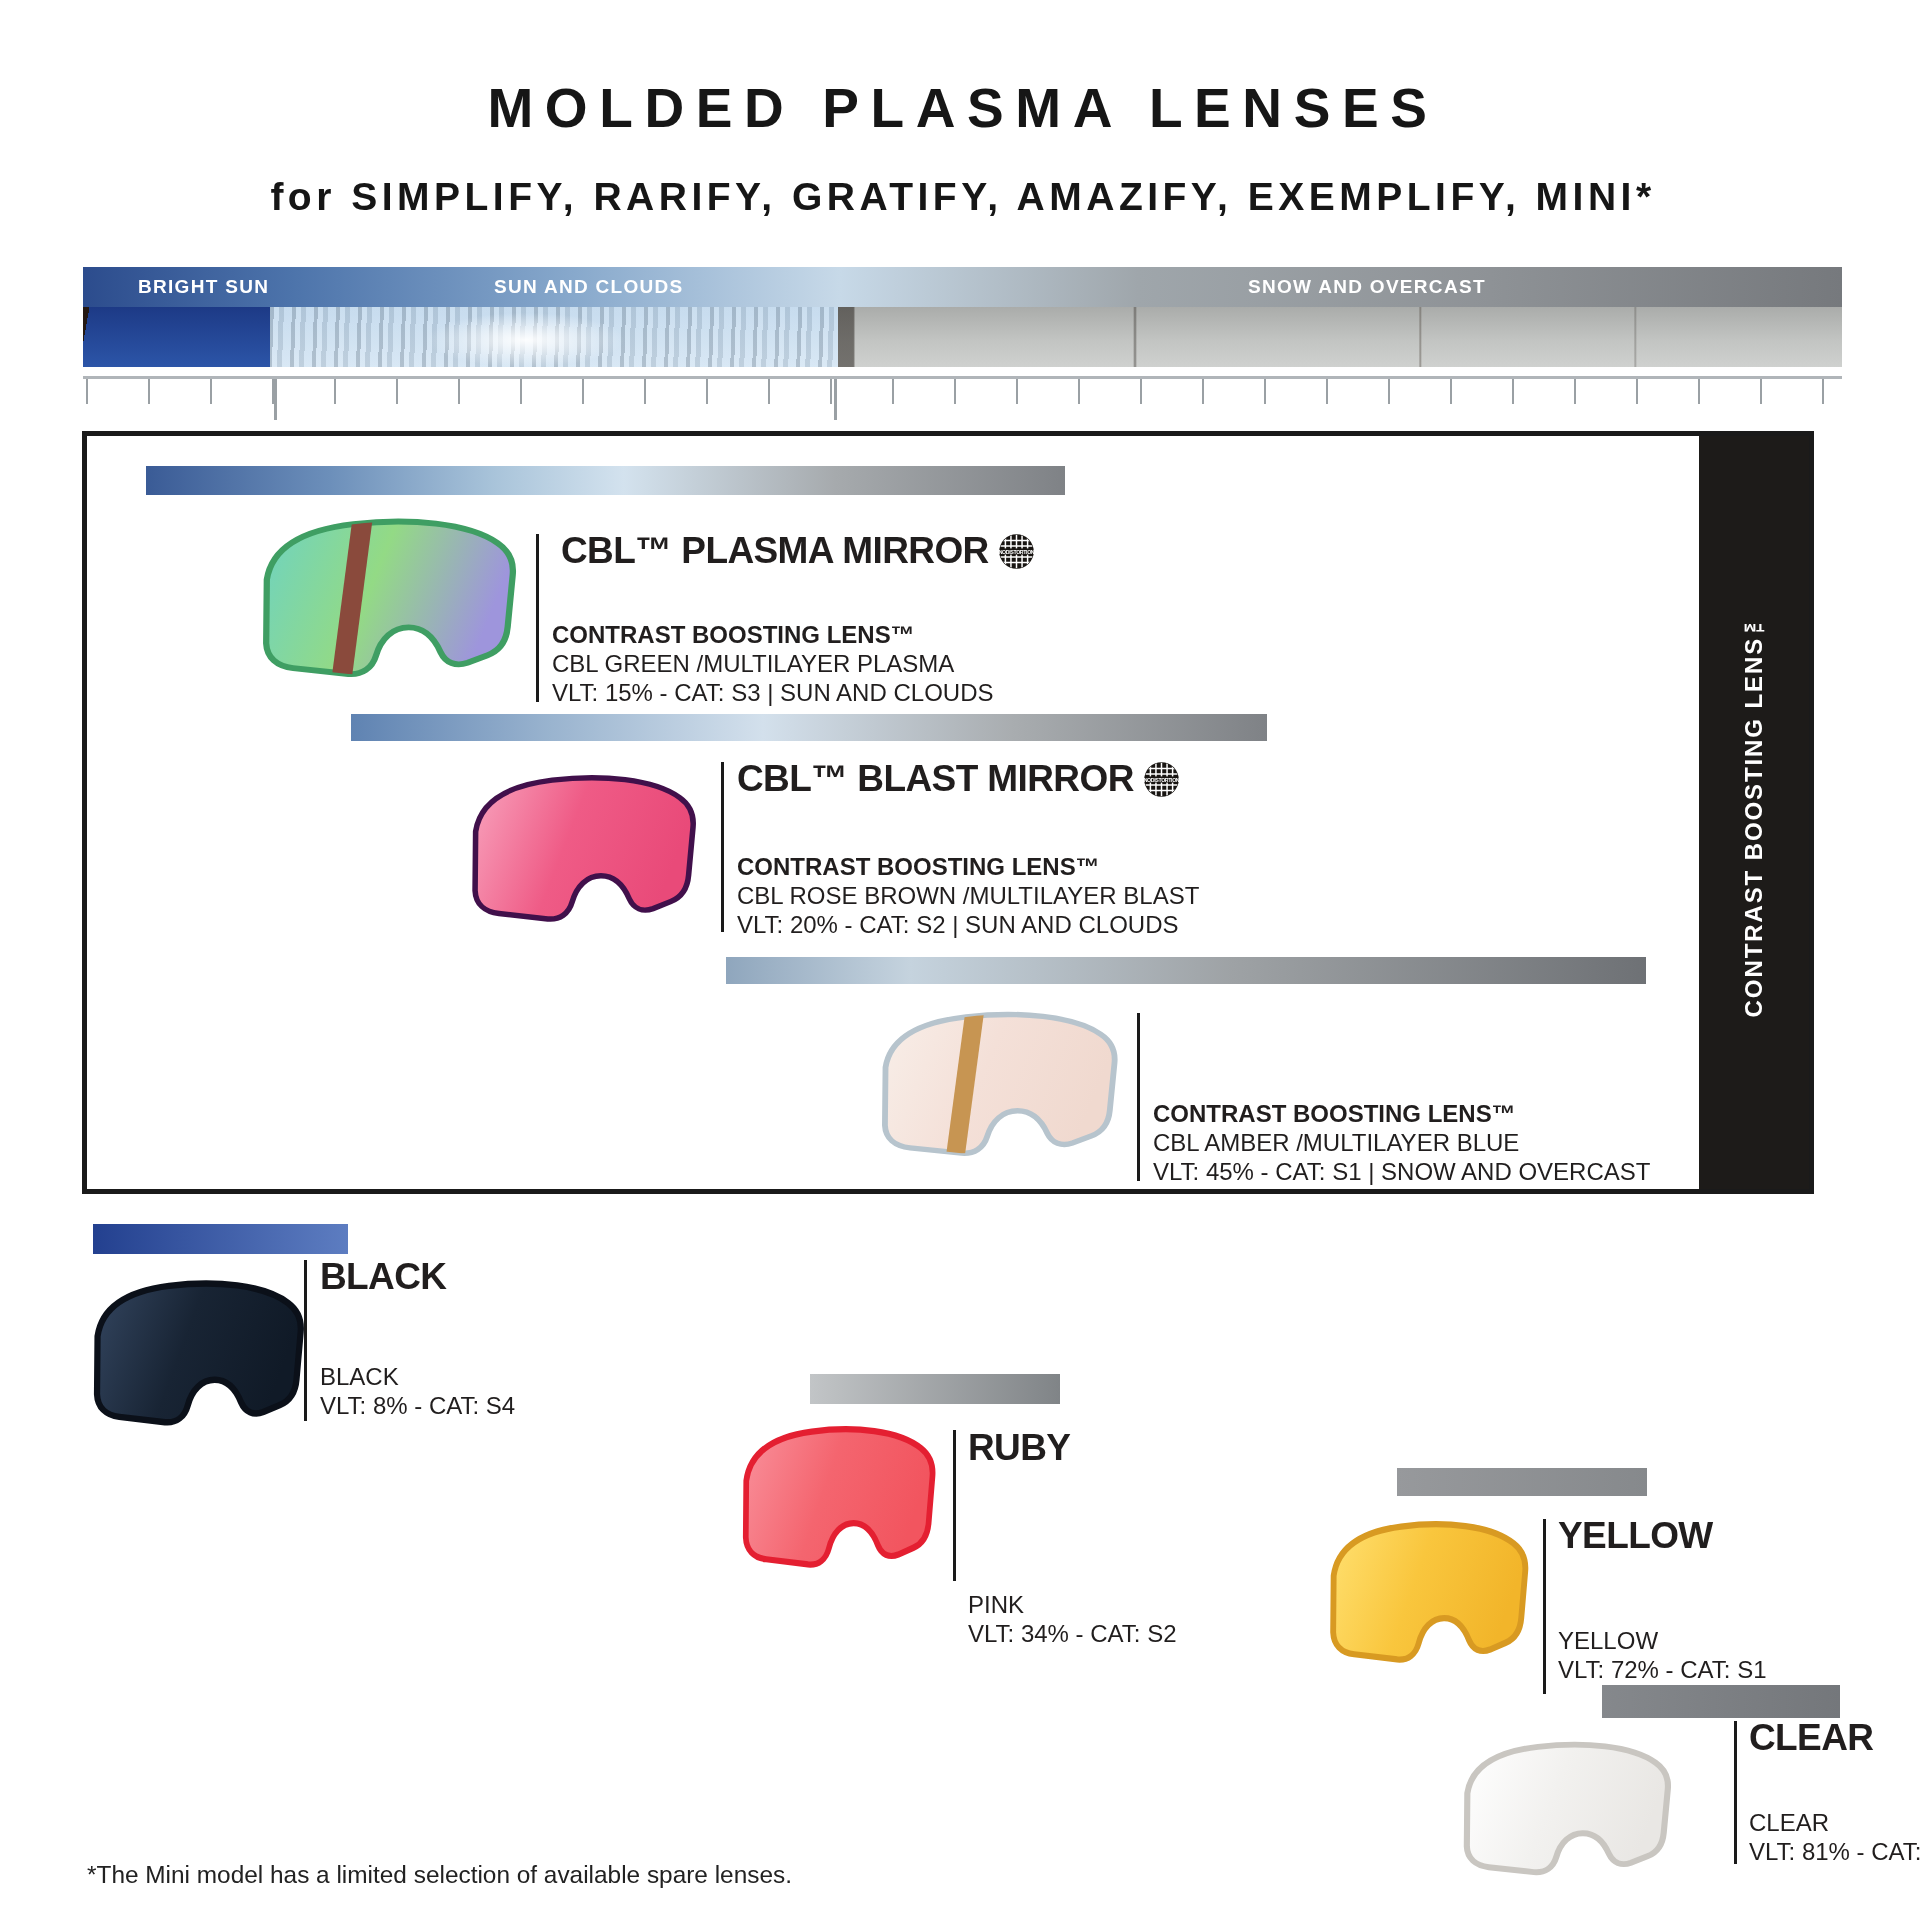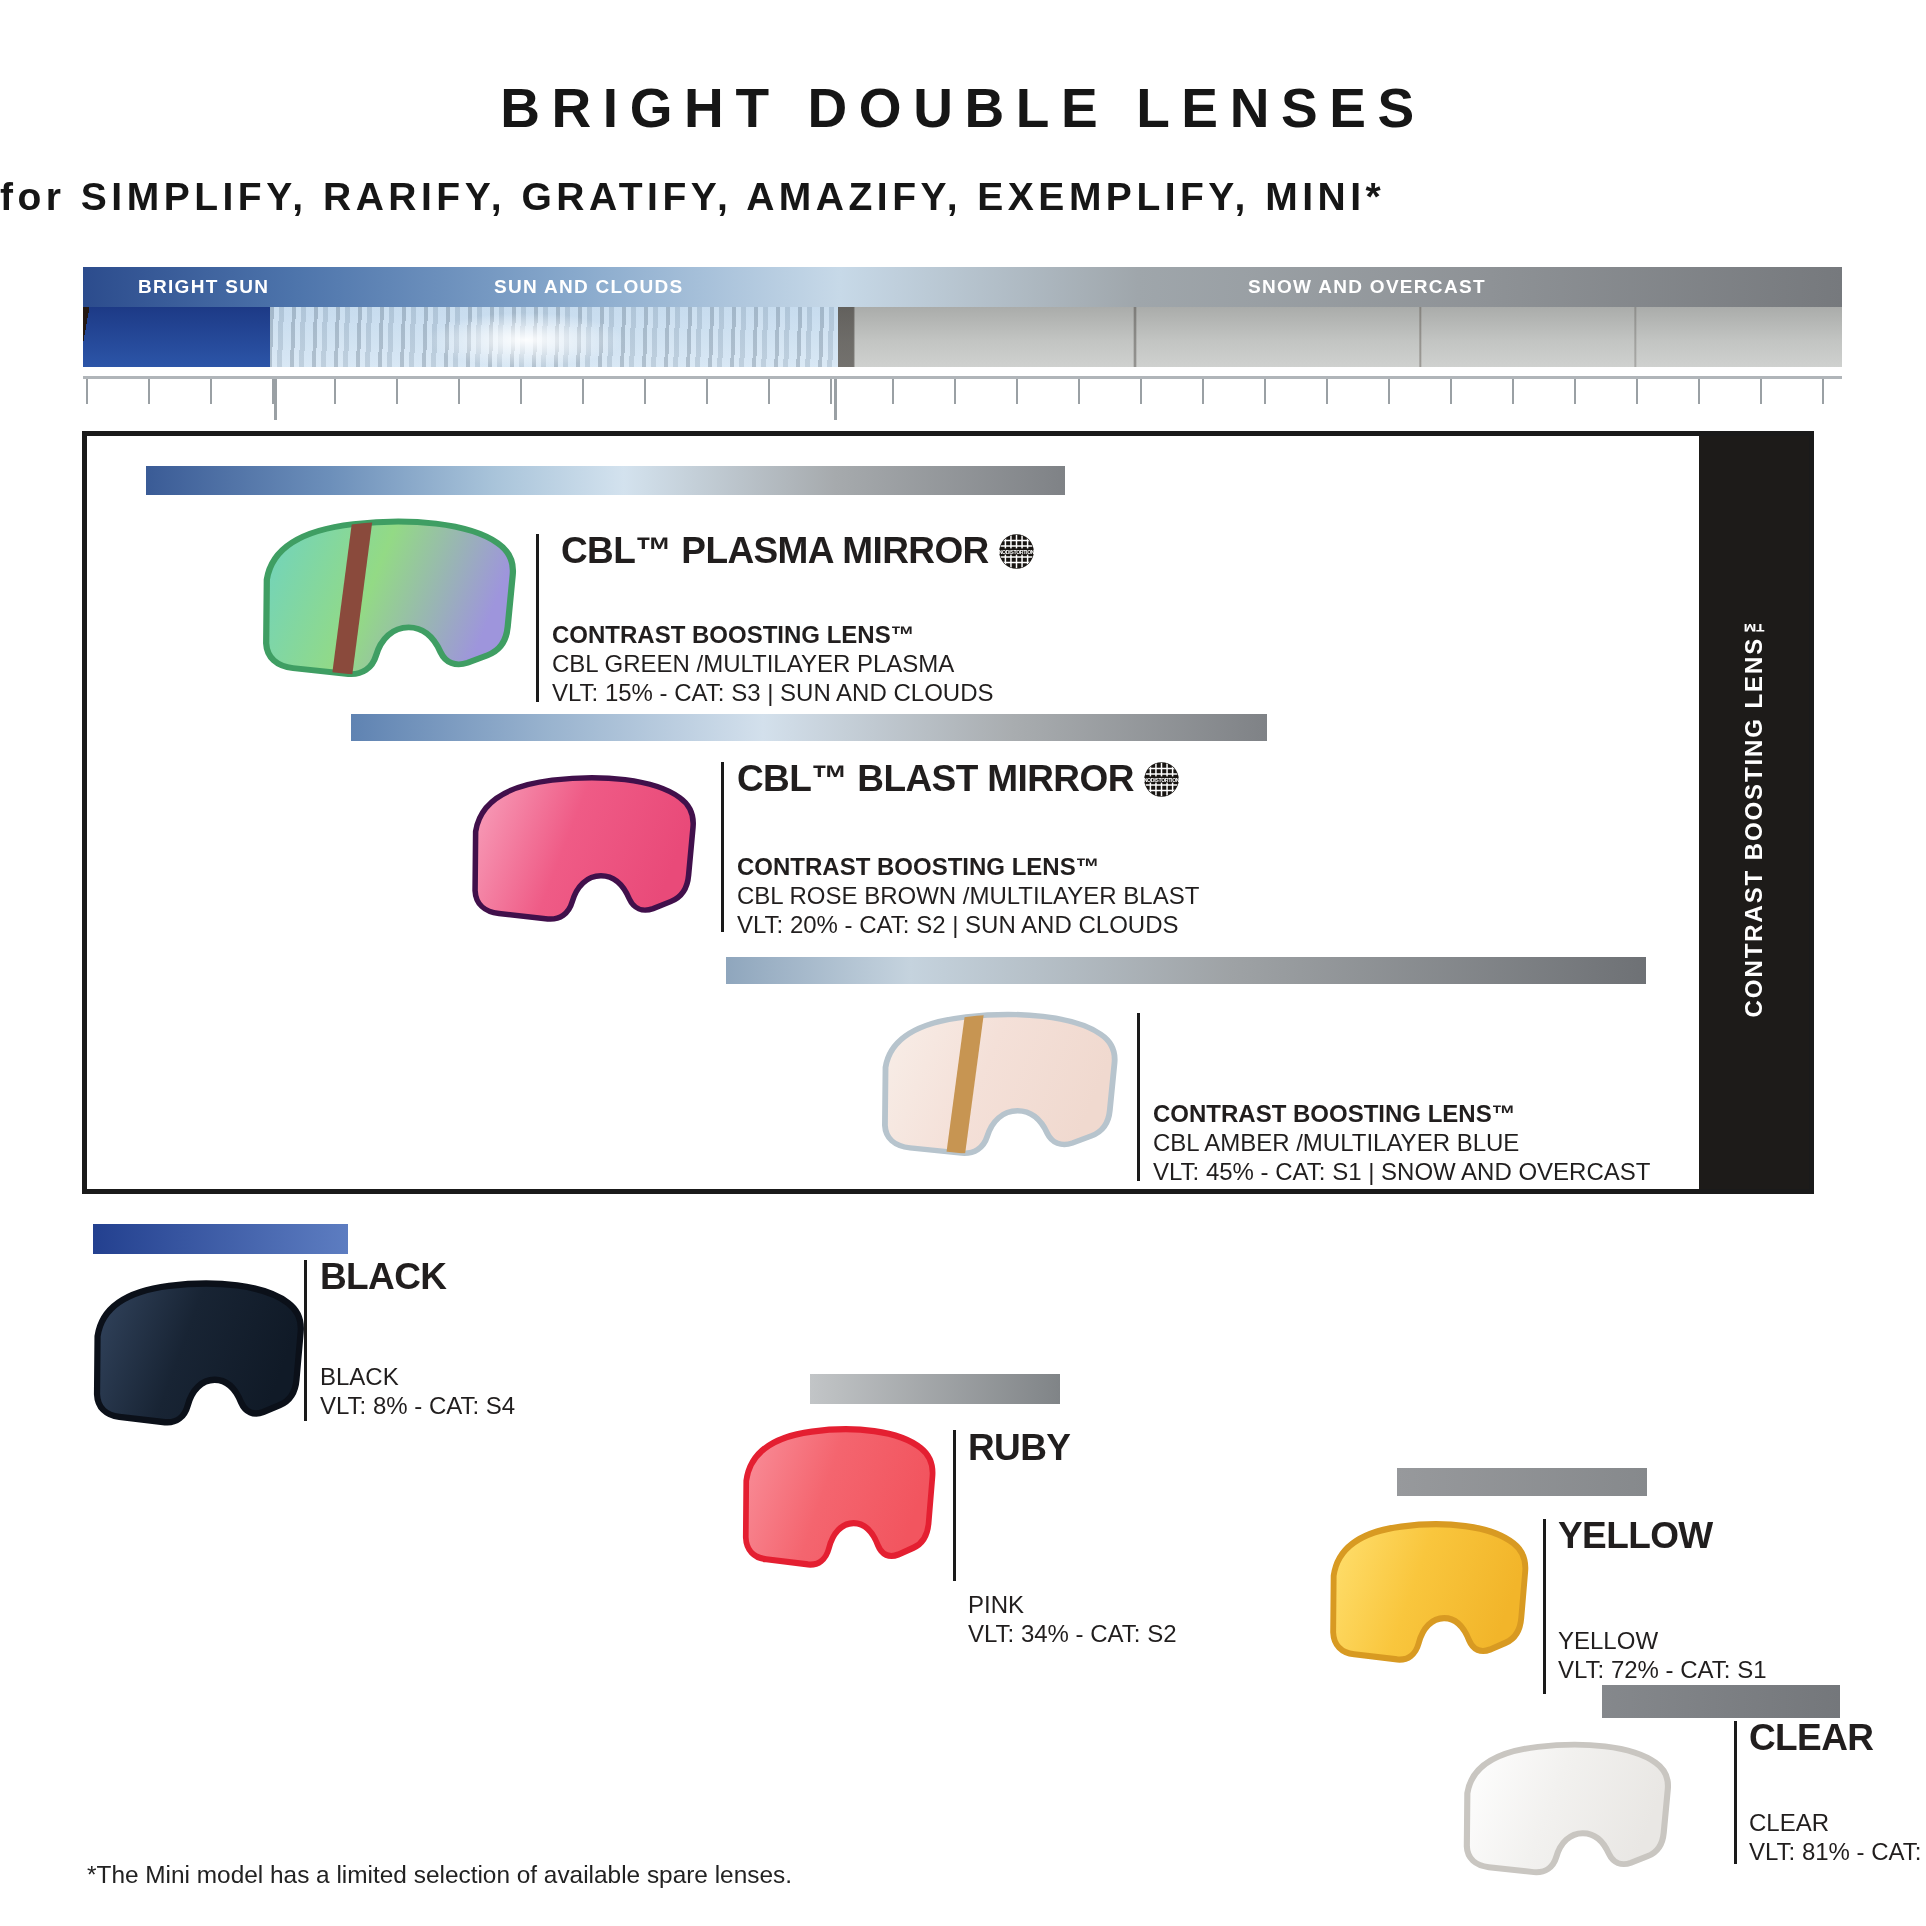--- a/index.html
+++ b/index.html
@@ -1,21 +1,21 @@
 <!DOCTYPE html>
 <html style="--pal-deep_blue: #2c4c8d; --pal-steel_blue: #5b82b5; --pal-pale_blue: #c7d9e8; --pal-mid_gray: #8e9296; --pal-dark_gray: #6e7175; --pal-black: #1d1b19; --pal-text: #1a1a1a;font-size:10.3px"><head>
 <meta charset="utf-8">
 <style>
   html,body{margin:0;padding:0;background:#ffffff;}
   .canvas{position:relative;width:1926px;height:1926px;background:#ffffff;overflow:hidden;
           font-family:"Liberation Sans","DejaVu Sans",sans-serif;color:#1a1a1a;}
   .abs{position:absolute;}
   .page-title{left:0;right:0;top:76px;text-align:center;font-size:55px;font-weight:bold;
               letter-spacing:11.6px;color:#161616;}
-  .page-subtitle{left:0;right:0;top:175px;font-size:39px;font-weight:bold;
+  .page-subtitle{left:0;right:0;top:175px;text-align:center;font-size:39px;font-weight:bold;
               letter-spacing:4.5px;color:#161616;}
   
   .cond-labels{left:83px;top:267px;width:1759px;height:40px;
     background:linear-gradient(to right,var(--pal-deep_blue,#2c4c8d) 0%,#4d74ab 12%,#88a9cc 28%,
                var(--pal-pale_blue,#c7d9e8) 43%,#9fa6ab 60%,var(--pal-mid_gray,#8e9296) 80%,#76797d 100%);}
   .cond-label{position:absolute;top:50%;transform:translateY(-50%);font-size:19px;font-weight:bold;
               letter-spacing:1.3px;color:#ffffff;white-space:nowrap;margin-left:20px;}
   .cond-photos{left:83px;top:307px;width:1759px;height:60px;display:flex;}
   .seg1{width:187px;height:100%;
     background:linear-gradient(100deg,#241812 0 6.4px,rgba(0,0,0,0) 6.4px),
@@ -122,21 +122,21 @@
           <line x1="30" y1="2" x2="30" y2="58"></line>
             <line x1="39" y1="2" x2="39" y2="58"></line>
           <line x1="48" y1="2" x2="48" y2="58"></line>
         </g>
         <rect x="3" y="25" width="54" height="10" fill="#181512"></rect>
         <text x="30" y="33.5" text-anchor="middle" font-size="8.5" font-weight="bold" fill="#ffffff">NODISTORTION</text>
       </symbol>
     </defs>
   </svg>
 
-  <div class="abs page-title">BRIGHT DOUBLE LENSES</div>
+  <div class="abs page-title">MOLDED PLASMA LENSES</div>
   <div class="abs page-subtitle">for SIMPLIFY, RARIFY, GRATIFY, AMAZIFY, EXEMPLIFY, MINI*</div>
 
   <div class="abs cond-labels">
     <span class="cond-label" style="left:35px">BRIGHT SUN</span>
     <span class="cond-label" style="left:391px">SUN AND CLOUDS</span>
     <span class="cond-label" style="left:1145px">SNOW AND OVERCAST</span>
   </div>
 
   <div class="abs cond-photos">
     <div class="seg1"></div>

